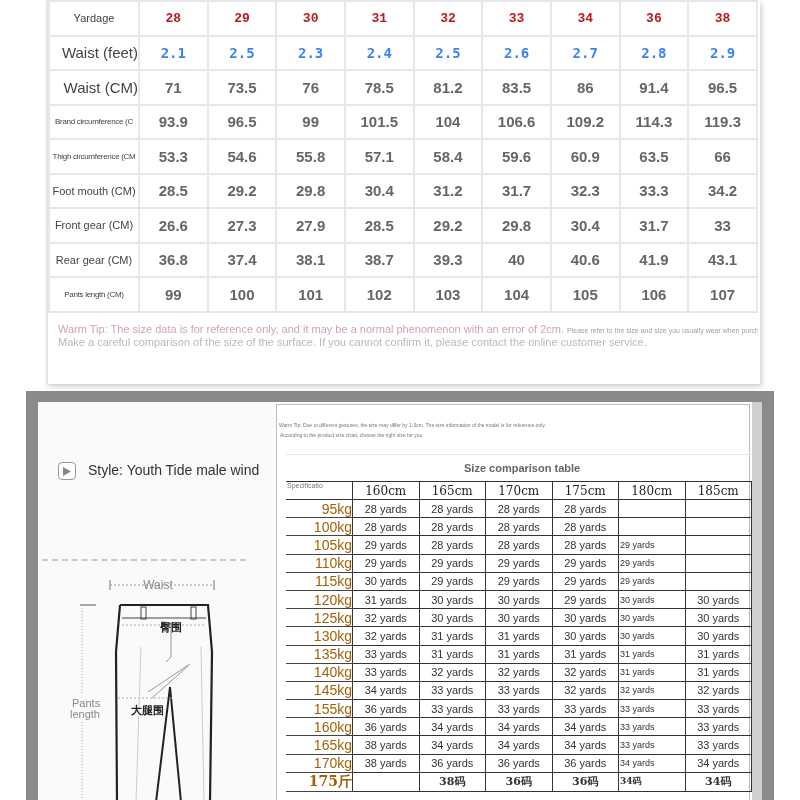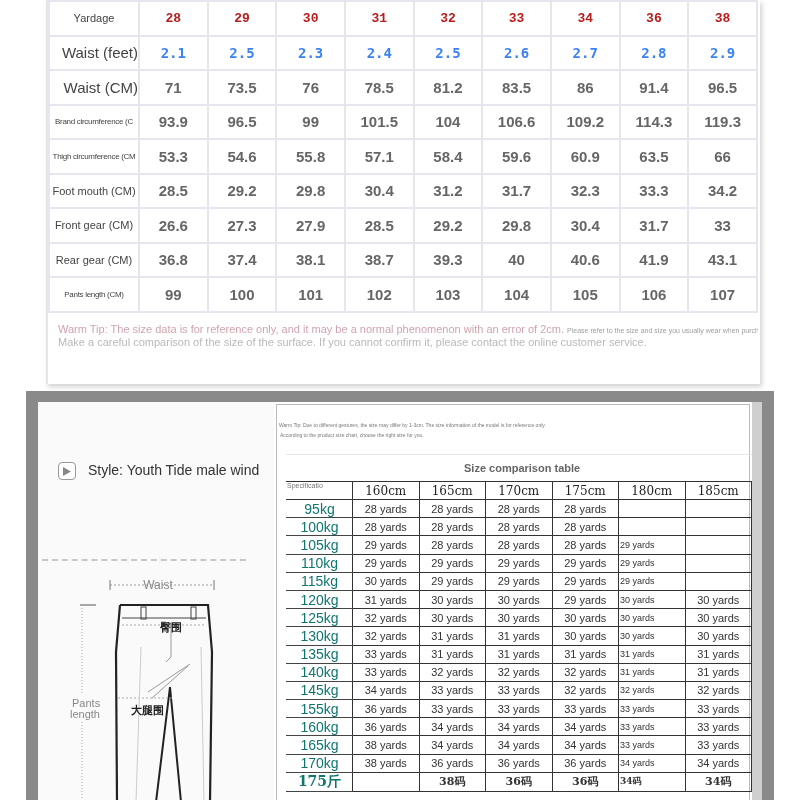--- a/index.html
+++ b/index.html
@@ -61,21 +61,21 @@
   .size-table .cap td { border: none; border-top: 1px solid #e8e8e8; height: 27px; font-size: 11px; color: #666; line-height: 12px; }
   .size-table .cap .ttl { padding-left: 178px; text-align: left; width: 100%; font-weight: bold; }
   .size-table th {
     border: 1.5px solid #333; height: 18px; font-family: "DejaVu Serif", serif; font-weight: normal; font-size: 12px; color: #222;
   }
   .size-table th.spec { font-family: "Liberation Sans", sans-serif; font-size: 7px; color: #777; text-align: left; padding-left: 1px; vertical-align: top; border-left: none; }
   .size-table td.c {
     border: 1.5px solid #333; height: 18.2px; text-align: center; font-size: 11px; color: #333; white-space: nowrap;
   }
   .size-table td.c.s180 { font-size: 9px; text-align: left; padding-left: 1px; }
-  .size-table td.kg { border: none; border-bottom: 1.5px solid #444; font-size: 14px; color: #0f766e; text-align: center; padding-left: 1px; white-space: nowrap; }
+  .size-table td.kg { border: none; border-bottom: 1.5px solid #444; font-size: 14px; color: #a16207; text-align: right; padding-left: 1px; white-space: nowrap; }
   .size-table tr.last td { font-weight: bold; font-family: "DejaVu Serif", serif; }
 </style>
 </head>
 <body>
 
 <div class="top-panel">
   <table class="top-table">
     <tbody id="top-tbody">
         <tr class="yard">
           <td class="lbl mid">Yardage</td>

